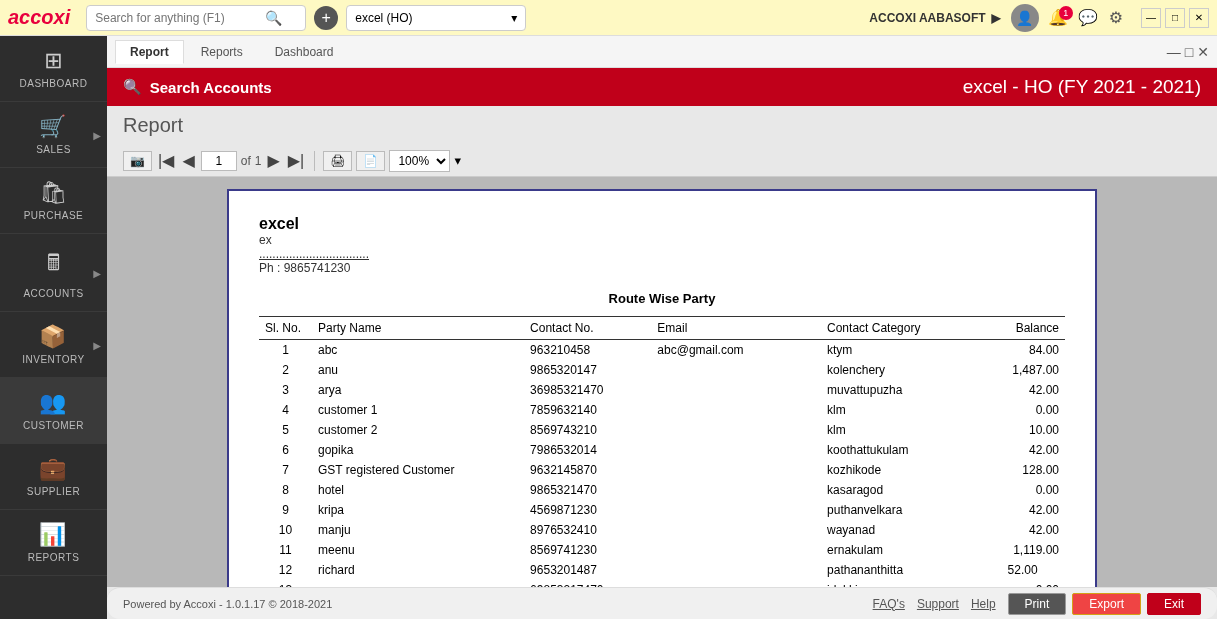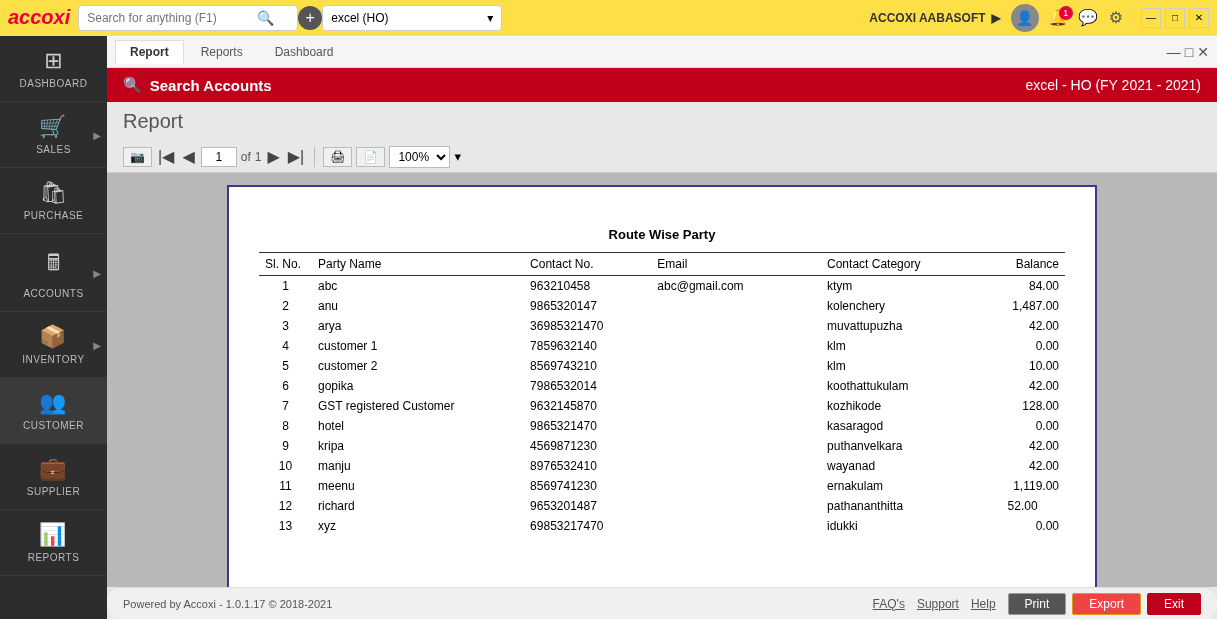--- a/index.html
+++ b/index.html
@@ -1,25 +1,26 @@
 <!DOCTYPE html>
 <html><head>
   <meta charset="utf-8">
   <style>
     * { box-sizing: border-box; margin: 0; padding: 0; }
     body { font-family: Arial, sans-serif; font-size: 13px; background: #f0f0f0; display: flex; flex-direction: column; height: 619px; overflow: hidden; }
 
     
     .top-bar {
-      background: #fde047;
+      background: #fef9c3;
       border-bottom: 1px solid #ddd;
       height: 36px;
       display: flex;
       align-items: center;
       padding: 0 8px;
+      gap: 8px;
       flex-shrink: 0;
     }
     .logo {
       font-size: 20px;
       font-weight: bold;
       color: #e8003d;
       font-style: italic;
       margin-right: 8px;
     }
     .search-bar {
@@ -239,21 +240,21 @@
       flex-shrink: 0;
     }
     .page-header-left {
       display: flex;
       align-items: center;
       gap: 8px;
       font-size: 15px;
       font-weight: bold;
     }
     .page-header-right {
-      font-size: 14px;
+      font-size: 19px;
     }
 
     
     .report-area {
       flex: 1;
       display: flex;
       flex-direction: column;
       overflow: hidden;
       background: #e8e8e8;
     }
@@ -537,20 +538,26 @@
         <select class="zoom-select">
           <option>100%</option>
           <option>75%</option>
           <option>150%</option>
         </select>
         <span>▾</span>
       </div>
 
       <div class="report-scroll">
         <div class="report-doc">
+          <div class="company-info">
+            <div class="company-name">excel</div>
+            <div class="company-sub">ex</div>
+            <div class="company-addr">.................................</div>
+            <div class="company-phone">Ph : 9865741230</div>
+          </div>
           <div class="report-heading">Route Wise Party</div>
           <table class="report-table">
             <thead>
               <tr>
                 <th class="col-sl">Sl. No.</th>
                 <th class="col-name">Party Name</th>
                 <th class="col-contact">Contact No.</th>
                 <th class="col-email">Email</th>
                 <th class="col-cat">Contact Category</th>
                 <th class="col-bal">Balance</th>

